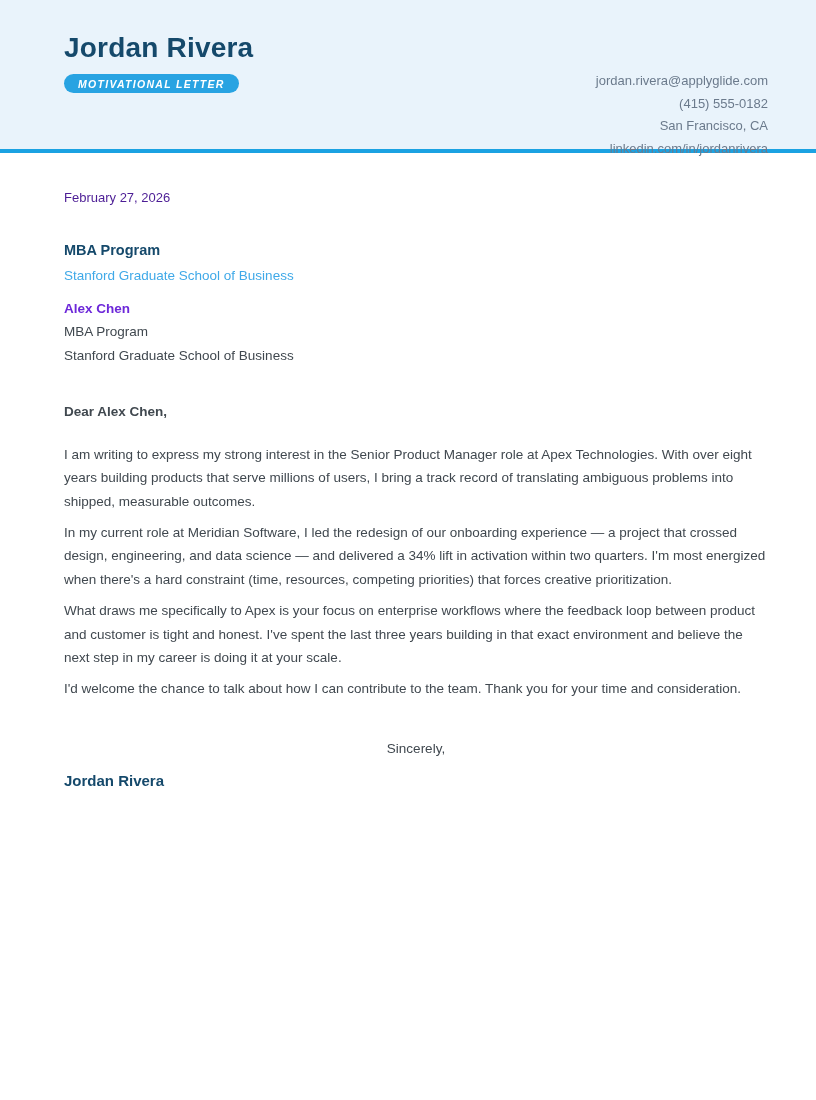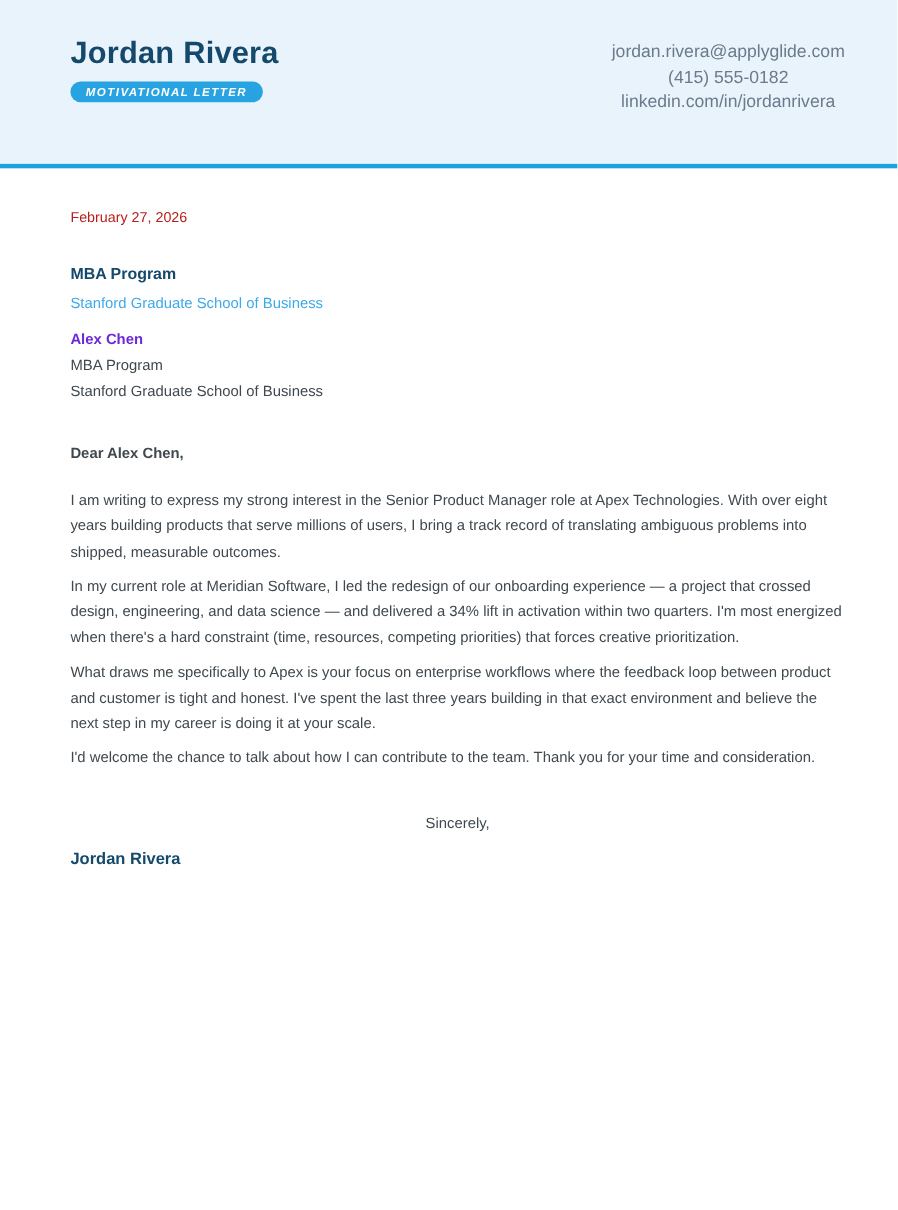--- a/index.html
+++ b/index.html
@@ -42,36 +42,37 @@
     color: #ffffff;
     font-size: 10.5px;
     font-weight: 700;
     letter-spacing: 1.3px;
     padding: 5px 14px 4px 14px;
     border-radius: 999px;
     line-height: 1;
     font-style: italic;
   }
   .header-right {
-    text-align: center;
-    font-size: 16px;
+    text-align: right;
+    font-size: 13px;
     color: #6b7a8c;
     line-height: 22.7px;
     padding-top: 4px;
+    margin-top: 33px;
   }
   
   .letter {
     box-sizing: border-box;
     padding: 37px 48px 0 64px;
     color: #40484f;
     font-size: 13.5px;
   }
   .date {
     margin: 0;
-    color: #b91c1c;
+    color: #4c1d95;
     font-size: 13px;
     line-height: 15px;
   }
   .recipient-program {
     margin: 37px 0 0 0;
     font-size: 14.5px;
     font-weight: 700;
     color: #15496b;
     line-height: 17px;
   }
@@ -124,20 +125,21 @@
 <div class="page">
 
   <header class="header">
     <div class="header-left">
       <h1>Jordan Rivera</h1>
       <span class="badge">MOTIVATIONAL LETTER</span>
     </div>
     <div class="header-right">
       <div>jordan.rivera@applyglide.com</div>
       <div>(415) 555-0182</div>
+      <div>San Francisco, CA</div>
       <div>linkedin.com/in/jordanrivera</div>
     </div>
   </header>
 
   <main class="letter">
     <p class="date">February 27, 2026</p>
 
     <div class="recipient">
       <h2 class="recipient-program">MBA Program</h2>
       <a class="school-link" href="#">Stanford Graduate School of Business</a>

